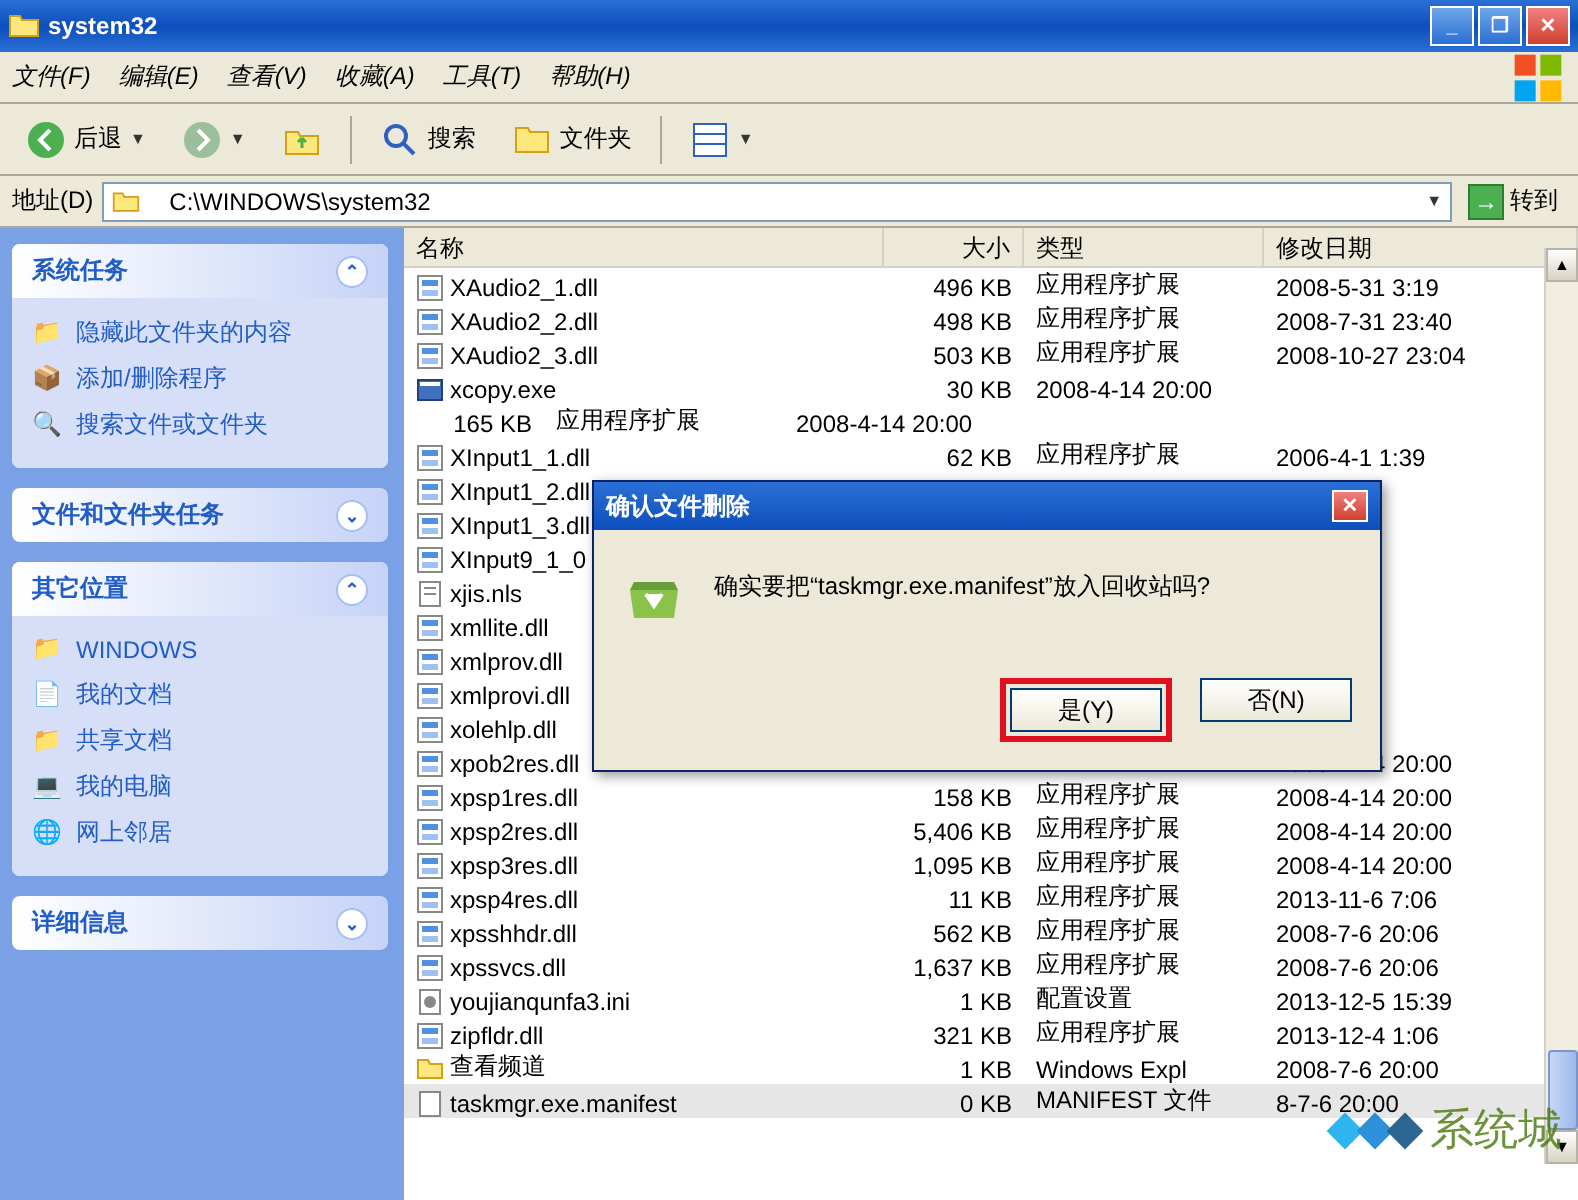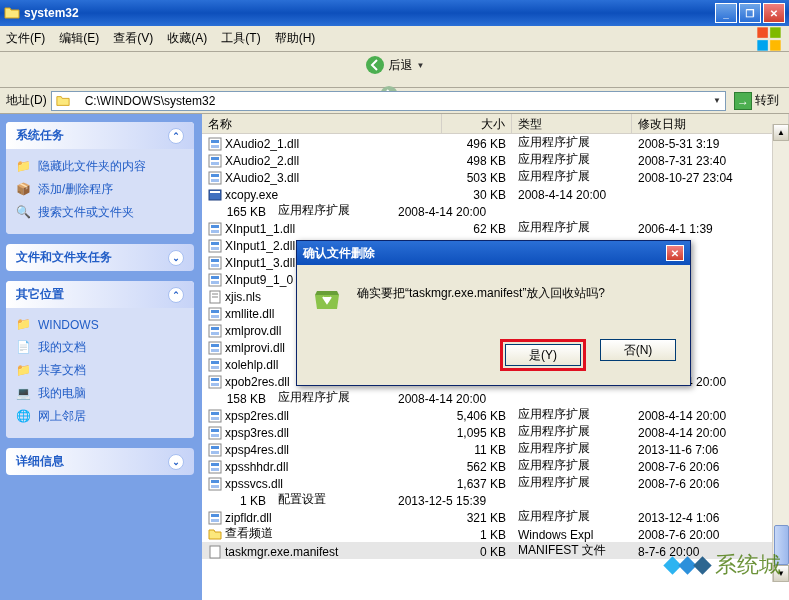--- a/index.html
+++ b/index.html
@@ -9,24 +9,24 @@
 .titlebar { height: 26px; background: linear-gradient(to bottom, #2a6fd6 0%, #0d4fbb 50%, #2a6fd6 100%); display: flex; align-items: center; padding: 0 4px; color: #fff; }
 .titlebar .icon { width: 16px; height: 16px; margin-right: 4px; display: inline-block; }
 .titlebar .title { flex: 1; font-weight: bold; }
 .winctrl { display: flex; gap: 2px; }
 .winbtn { width: 22px; height: 20px; border: 1px solid #fff; background: linear-gradient(to bottom,#6ea5e8,#2a6fd6); display: flex; align-items: center; justify-content: center; color: #fff; font-weight: bold; font-size: 10px; }
 .winbtn.close { background: linear-gradient(to bottom,#f08080,#d04030); }
 
 
 .menubar { height: 26px; background: #ece9d8; border-bottom: 1px solid #aca899; display: flex; align-items: center; padding: 0 6px; gap: 14px; }
 .menubar .logo { margin-left: auto; width: 28px; height: 24px; display: flex; align-items: center; justify-content: center; }
-.menu-item { cursor: default; }
-
-
-.toolbar { height: 36px; background: #ece9d8; border-bottom: 1px solid #aca899; display: flex; align-items: center; padding: 0 6px; gap: 4px; flex-direction: column; }
+.menu-item { cursor: default; font-style: italic; }
+
+
+.toolbar { height: 36px; background: #ece9d8; border-bottom: 1px solid #aca899; display: flex; align-items: center; padding: 0 6px; gap: 4px; }
 .tbtn { display: flex; align-items: center; gap: 4px; padding: 2px 6px; border: 1px solid transparent; }
 .ticon { width: 20px; height: 20px; display: inline-block; }
 .sep { width: 1px; height: 24px; background: #aca899; margin: 0 3px; }
 .drop { font-size: 8px; color: #333; }
 
 
 .addressbar { height: 26px; background: #ece9d8; border-bottom: 1px solid #aca899; display: flex; align-items: center; padding: 0 6px; gap: 4px; }
 .addr-input { flex: 1; height: 20px; border: 1px solid #7f9db9; background: #fff; display: flex; align-items: center; padding: 0 4px; gap: 15px; }
 .addr-field { flex: 1; border: none; outline: none; font-size: 12px; }
 .gobtn { display: flex; align-items: center; gap: 3px; padding: 1px 4px; }
@@ -430,20 +430,28 @@
                 <rect x="3" y="3" width="8" height="3" fill="#5090e0"></rect>
                 <rect x="3" y="8" width="8" height="3" fill="#a0c0f0"></rect>
               </svg></span>
             <span>xpob2res.dll</span>
           </div>
           <div class="cell size">721 KB</div>
           <div class="cell type">应用程序扩展</div>
           <div class="cell date">2008-4-14 20:00</div>
         </div>
         <div class="row">
+          <div class="cell name">
+            <span class="ficon"><svg viewBox="0 0 14 14">
+                <rect x="1" y="1" width="12" height="12" fill="#fff" stroke="#888"></rect>
+                <rect x="3" y="3" width="8" height="3" fill="#5090e0"></rect>
+                <rect x="3" y="8" width="8" height="3" fill="#a0c0f0"></rect>
+              </svg></span>
+            <span>xpsp1res.dll</span>
+          </div>
           <div class="cell size">158 KB</div>
           <div class="cell type">应用程序扩展</div>
           <div class="cell date">2008-4-14 20:00</div>
         </div>
         <div class="row">
           <div class="cell name">
             <span class="ficon"><svg viewBox="0 0 14 14">
                 <rect x="1" y="1" width="12" height="12" fill="#fff" stroke="#888"></rect>
                 <rect x="3" y="3" width="8" height="3" fill="#5090e0"></rect>
                 <rect x="3" y="8" width="8" height="3" fill="#a0c0f0"></rect>
@@ -500,20 +508,27 @@
                 <rect x="3" y="3" width="8" height="3" fill="#5090e0"></rect>
                 <rect x="3" y="8" width="8" height="3" fill="#a0c0f0"></rect>
               </svg></span>
             <span>xpssvcs.dll</span>
           </div>
           <div class="cell size">1,637 KB</div>
           <div class="cell type">应用程序扩展</div>
           <div class="cell date">2008-7-6 20:06</div>
         </div>
         <div class="row">
+          <div class="cell name">
+            <span class="ficon"><svg viewBox="0 0 14 14">
+                <rect x="2" y="1" width="10" height="12" fill="#fff" stroke="#888"></rect>
+                <circle cx="7" cy="7" r="3" fill="#888"></circle>
+              </svg></span>
+            <span>youjianqunfa3.ini</span>
+          </div>
           <div class="cell size">1 KB</div>
           <div class="cell type">配置设置</div>
           <div class="cell date">2013-12-5 15:39</div>
         </div>
         <div class="row">
           <div class="cell name">
             <span class="ficon"><svg viewBox="0 0 14 14">
                 <rect x="1" y="1" width="12" height="12" fill="#fff" stroke="#888"></rect>
                 <rect x="3" y="3" width="8" height="3" fill="#5090e0"></rect>
                 <rect x="3" y="8" width="8" height="3" fill="#a0c0f0"></rect>

